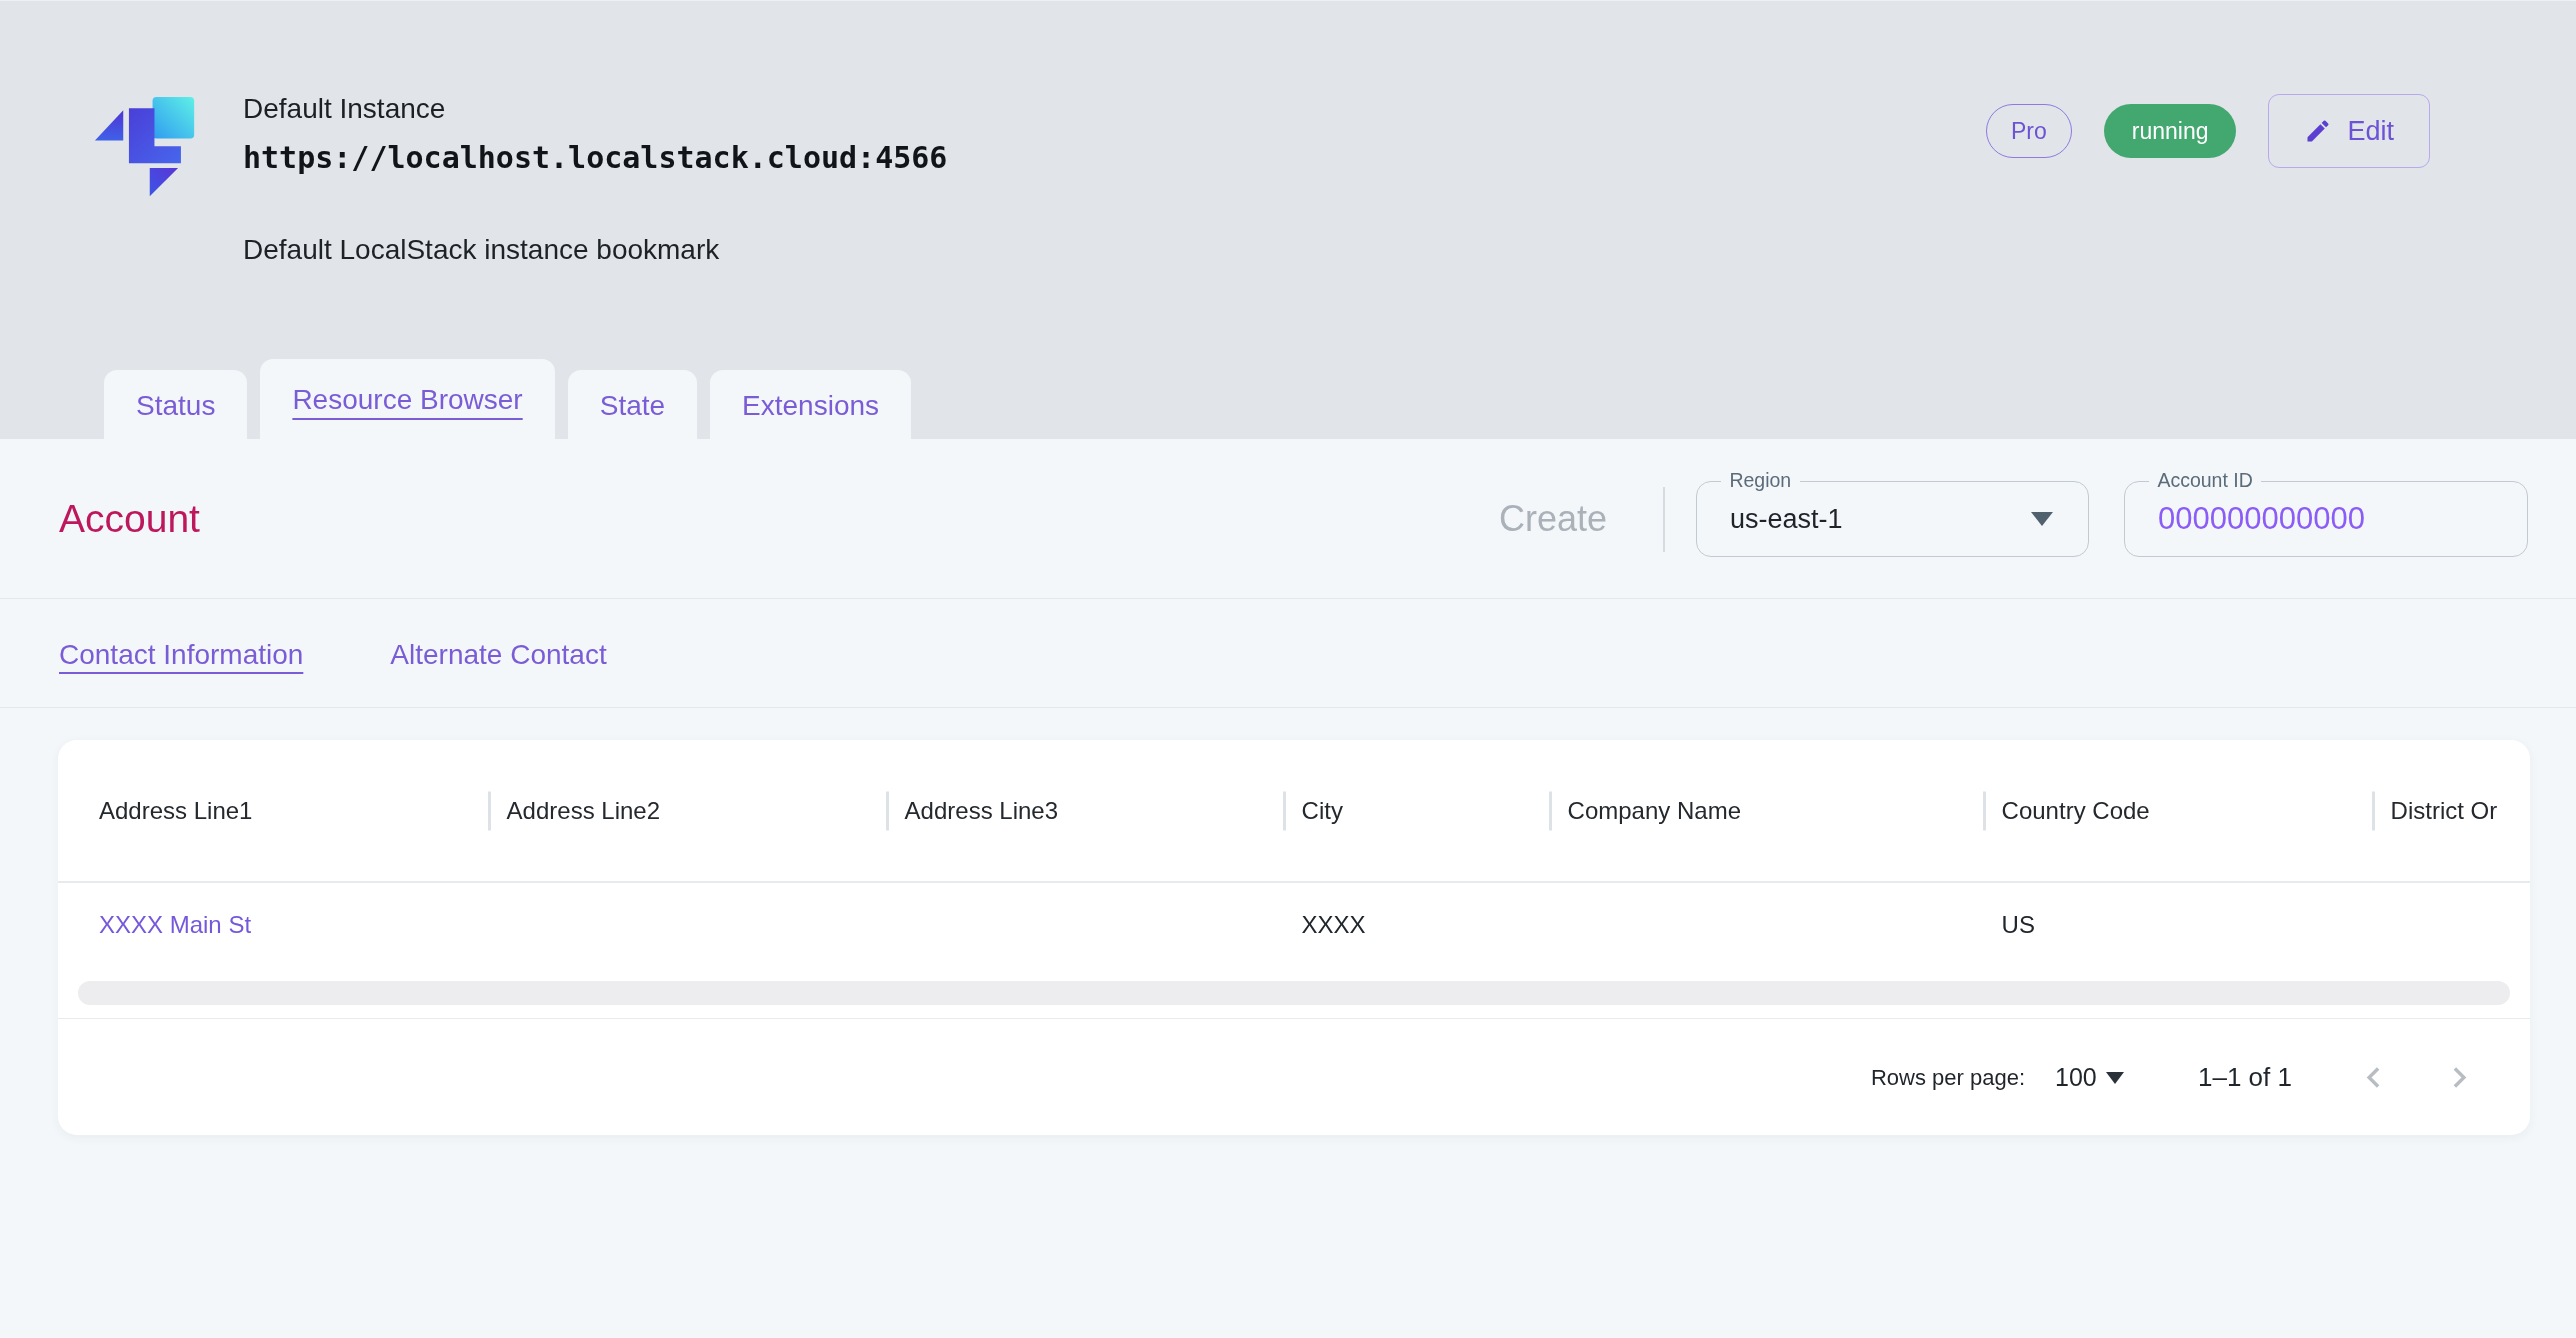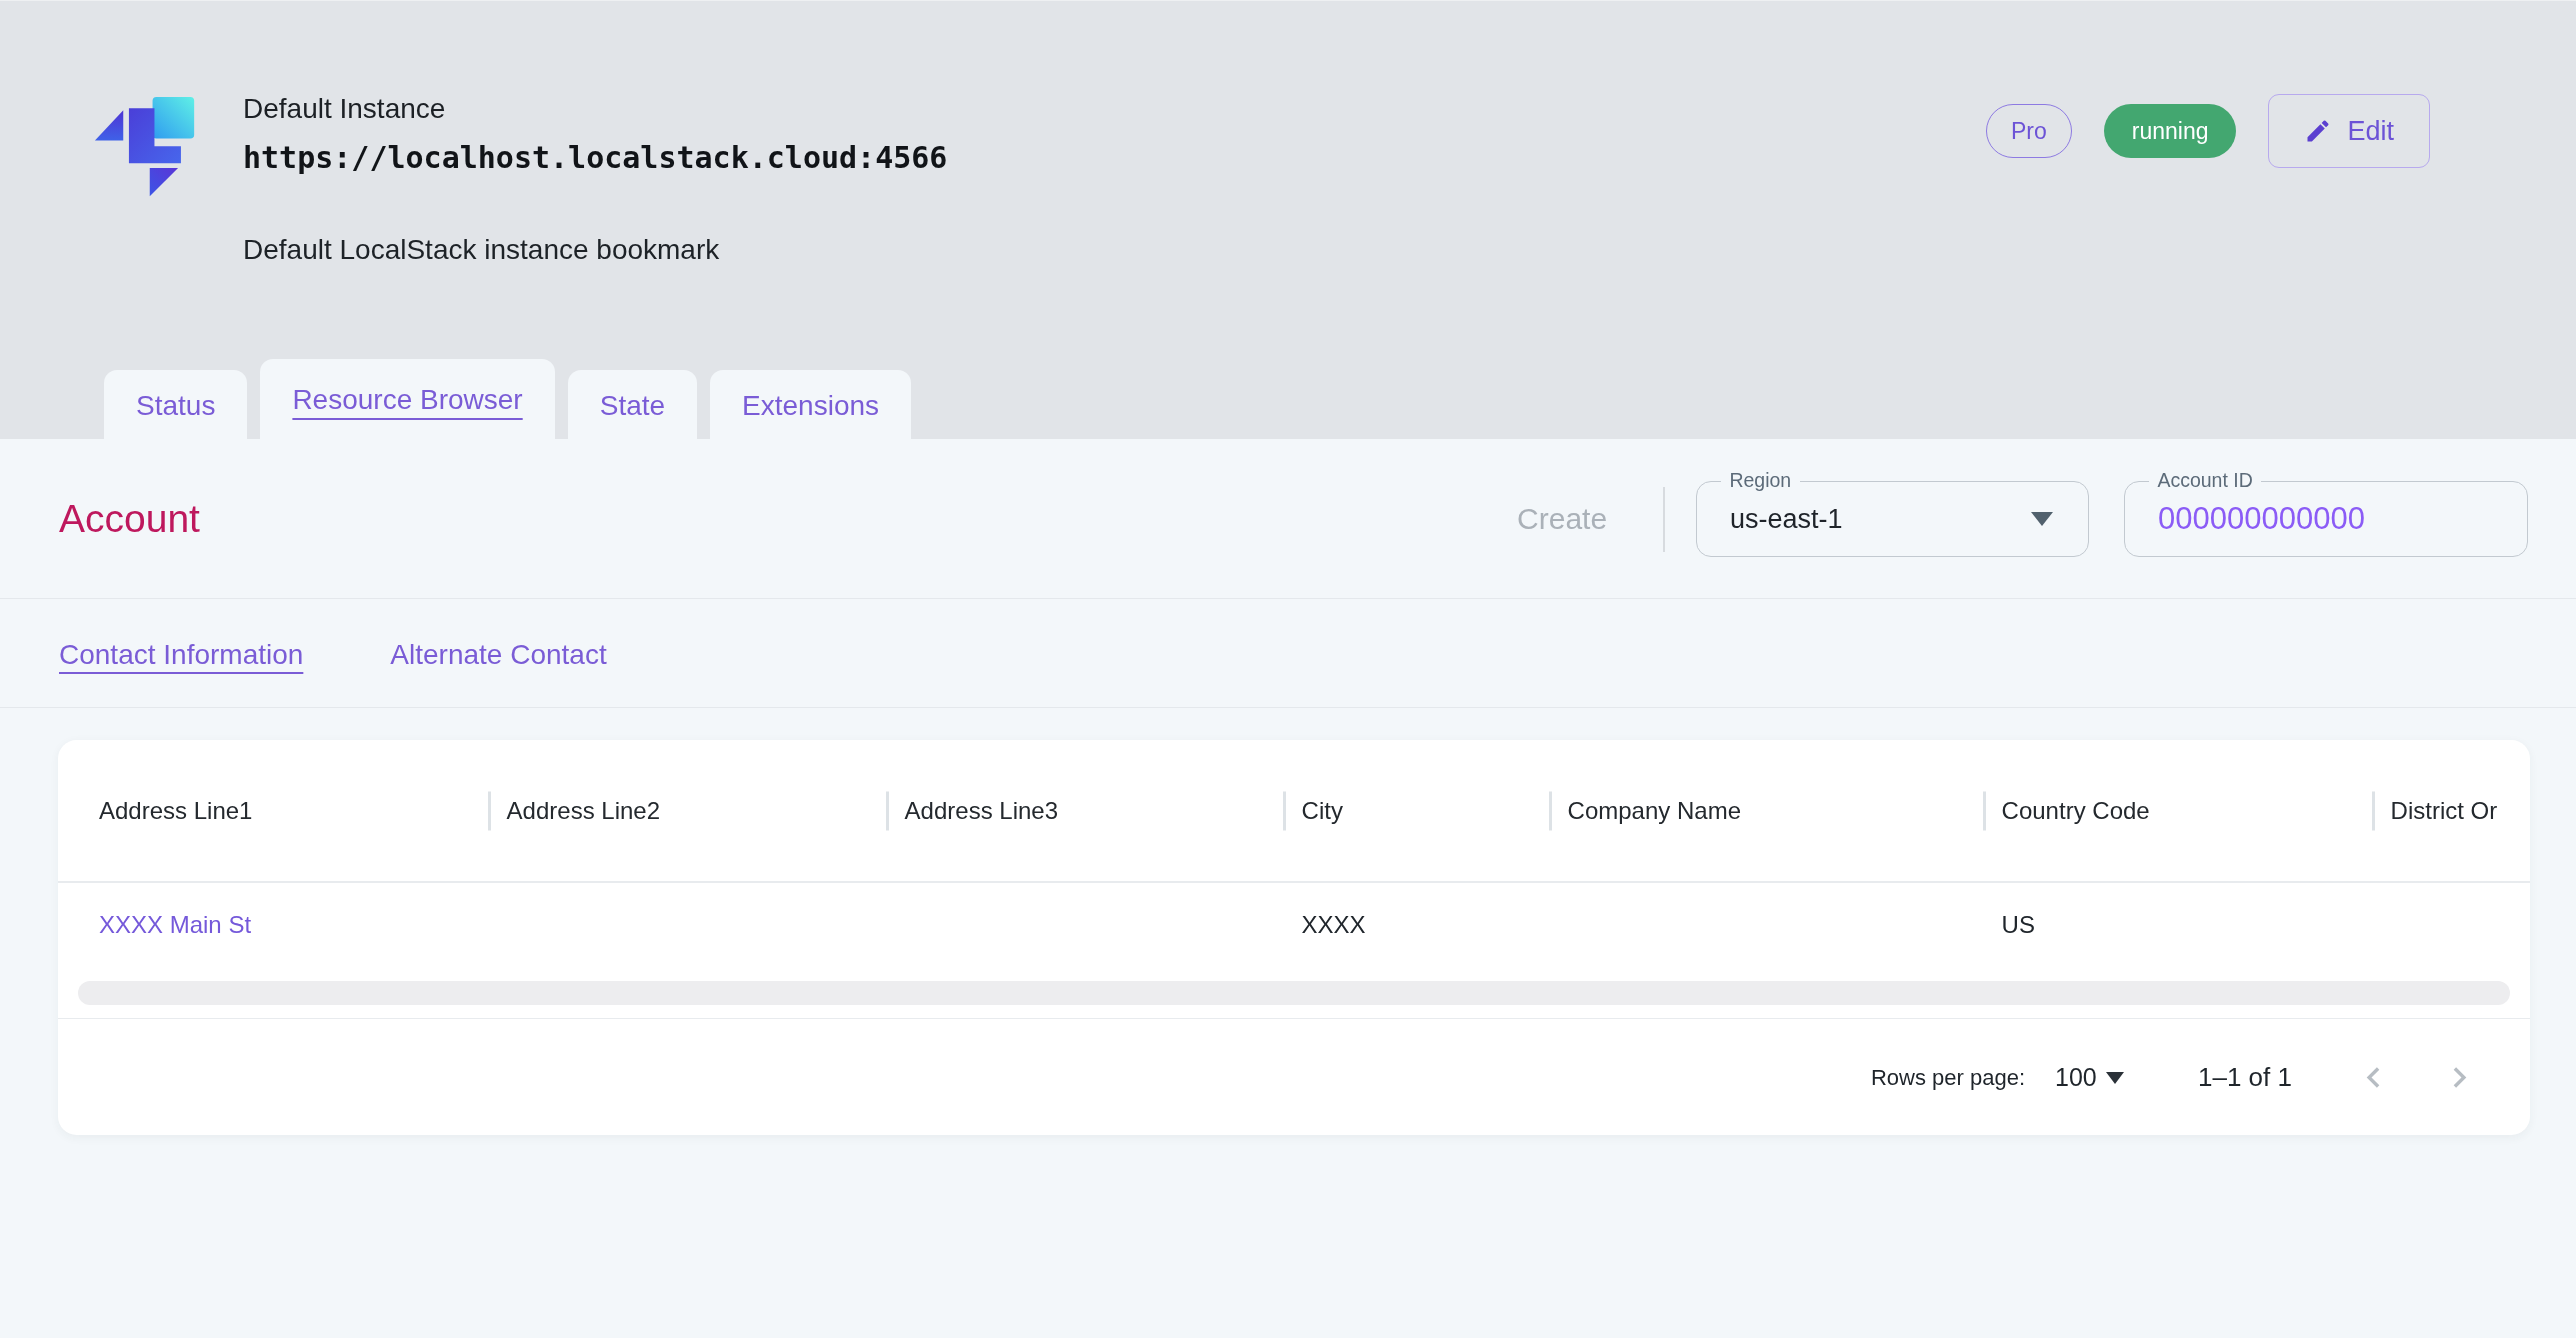--- a/index.html
+++ b/index.html
@@ -32,21 +32,21 @@
   .tab{background:#f3f7fa;border-radius:13px 13px 0 0;height:71px;display:flex;align-items:center;padding:0 32px;font-size:28px;color:#7a5cd6;cursor:pointer;}
   .tab.active{height:82px;}
   .tab.active .tab-label{text-decoration:underline;text-decoration-thickness:2.3px;text-underline-offset:9.3px;}
 
   
   .panel{position:absolute;left:0;right:0;top:438px;bottom:0;background:#f3f7fa;}
 
   .section-header{position:absolute;left:0;right:0;top:0;height:160px;border-bottom:1.9px solid #e4e8ec;box-sizing:border-box;}
   .section-title{position:absolute;left:59px;top:50%;transform:translateY(-50%);font-size:39px;font-weight:500;color:#be185d;}
   .section-controls{position:absolute;right:48px;top:0;height:160px;display:flex;align-items:center;}
-  .btn-create{font-size:30px;color:#aab1b8;background:none;border:none;padding:0;margin-right:56px;font-family:inherit;cursor:default;text-align:center;}
+  .btn-create{font-size:36px;color:#aab1b8;background:none;border:none;padding:0;margin-right:56px;font-family:inherit;cursor:default;text-align:center;}
   .v-divider{width:1.9px;height:65px;background:#d7dbdf;margin-right:31px;}
 
   .field{position:relative;height:76px;border:1.9px solid #c2c9d0;border-radius:15px;box-sizing:border-box;display:flex;align-items:center;background:transparent;}
   .field-region{width:393px;margin-right:35px;cursor:pointer;}
   .field-account{width:404px;}
   .field-label{position:absolute;top:-13px;left:24px;font-size:19.5px;color:#5c6b79;background:#f3f7fa;padding:0 8.4px;line-height:22px;}
   .field-value{font-size:27px;color:#1f242a;padding-left:33px;}
   .field-input{border:none;outline:none;background:transparent;font-family:inherit;font-size:31px;color:#8b5cf6;padding-left:33px;width:279px;}
   .caret-down{position:absolute;right:35px;top:50%;transform:translateY(-50%);width:0;height:0;border-left:11px solid transparent;border-right:11px solid transparent;border-top:14px solid #51616d;}
 

